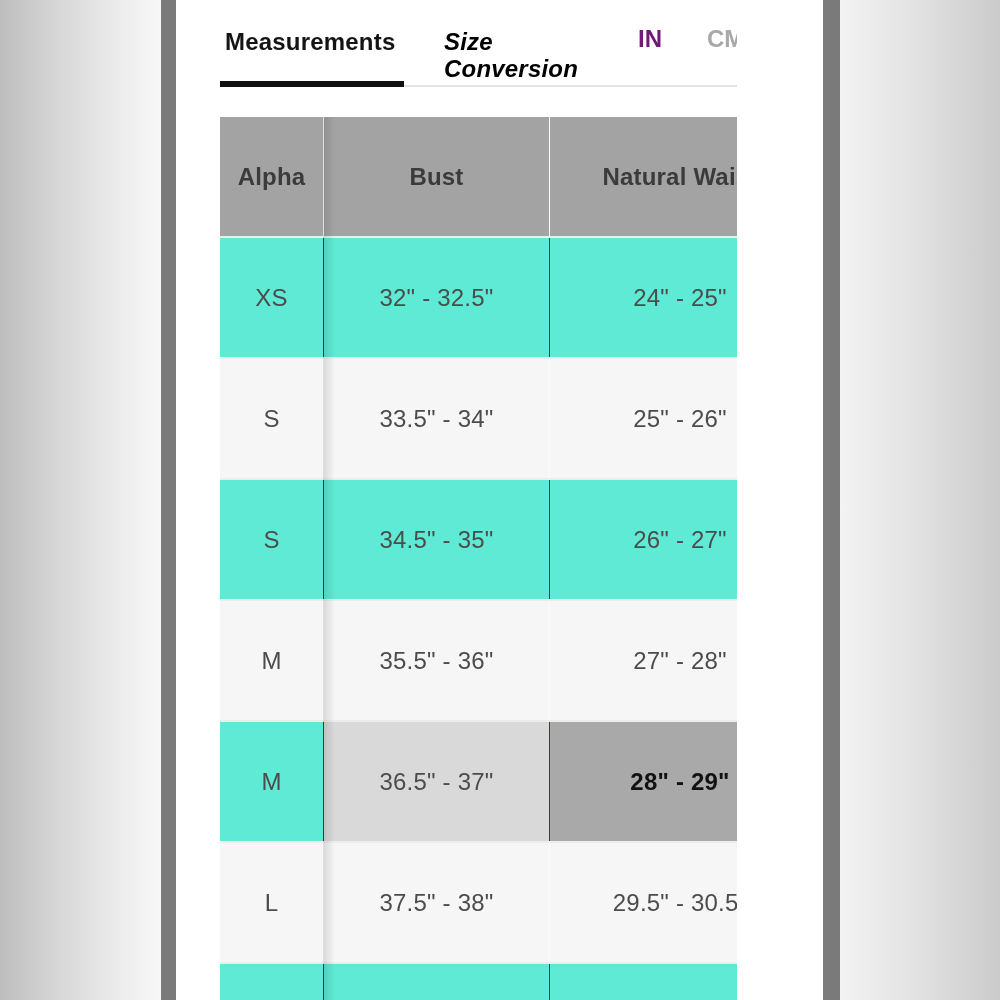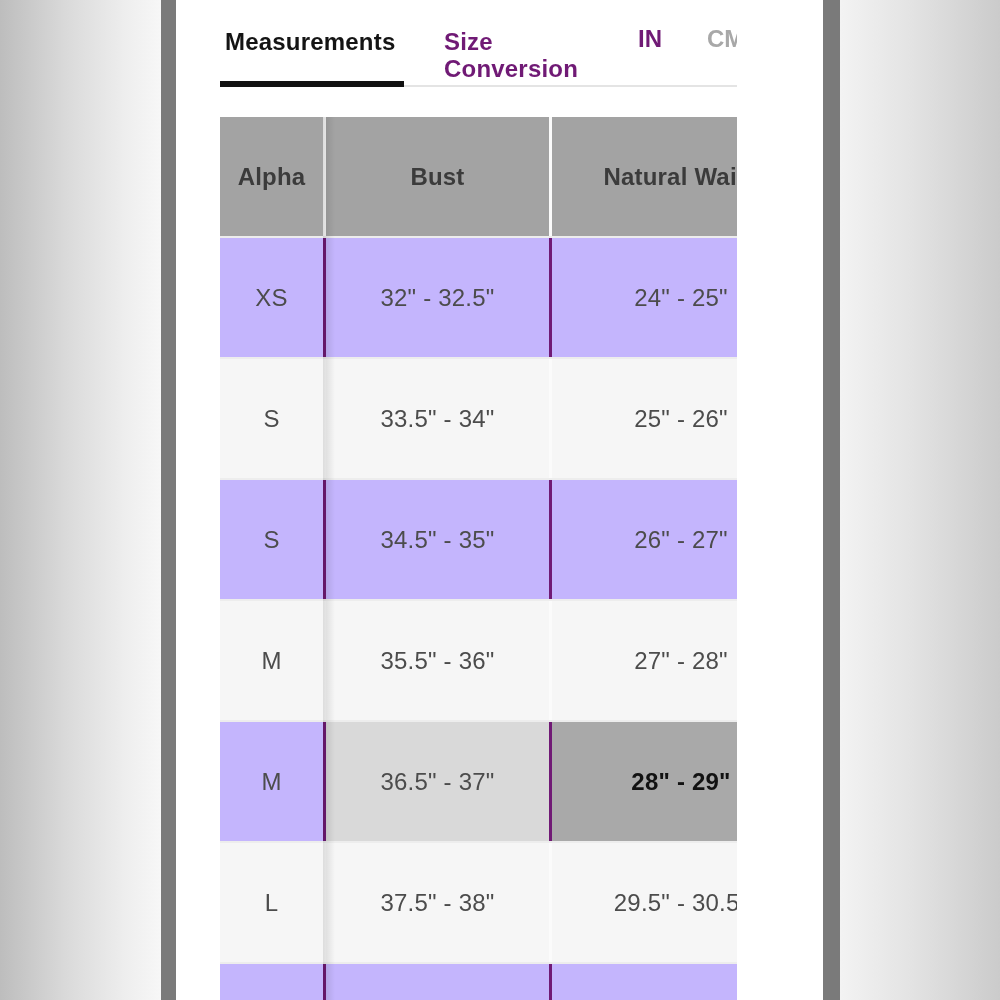--- a/index.html
+++ b/index.html
@@ -17,40 +17,40 @@
   .frame-right { position:absolute; left:823px; top:0; width:17px; height:100%; background:#7a7a7a; }
 
   .screen { position:absolute; left:176px; top:0; width:647px; height:100%; background:#ffffff; }
   .viewport { position:absolute; left:44px; top:0; width:517px; height:1000px; overflow:hidden; }
 
   
   .tabbar { position:relative; height:117px; background:#ffffff; }
   .tab, .unit { cursor:pointer; }
   .tab-measurements { position:absolute; left:5px; top:28px; font-size:24px; font-weight:600; color:#141414; letter-spacing:0.2px; }
   .tab-size-conversion { position:absolute; left:224px; top:28px; width:170px; font-size:24px; font-weight:600;
-                         color:#701a75; line-height:27px; letter-spacing:0.2px; }
+                         color:#000000; line-height:27px; letter-spacing:0.2px;font-style:italic; }
   .unit-in { position:absolute; left:418px; top:25px; font-size:24px; font-weight:600; color:#701a75; }
   .unit-cm { position:absolute; left:487px; top:25px; font-size:24px; font-weight:600; color:#a8a8a8; white-space:nowrap; }
   .tab-track { position:absolute; left:0; top:85px; width:517px; height:2px; background:#e4e4e4; }
   .tab-underline { position:absolute; left:0; top:81px; width:184px; height:6px; background:#111111; }
 
   
   .table { position:relative; width:590px; }
   .row { display:flex; height:121px; border-bottom:2px solid #ededed; }
   .row.header { height:121px; }
   .cell { display:flex; align-items:center; justify-content:center;
           font-size:24px; color:#4c4c4c; letter-spacing:0.2px; }
   .cell.alpha { width:103px; }
   .cell.bust  { width:226px; }
   .cell.waist { width:261px; }
-  .cell.bust, .cell.waist { border-left:3px solid #701a75; }
+  .cell.bust, .cell.waist { border-left:1px solid #701a75; }
   .row.header .cell { font-weight:600; color:#3b3b3b; background:#a3a3a3; }
   .row.gray  .cell { background:#f6f6f6; }
   .row.gray  .cell.bust, .row.gray .cell.waist, .row.header .cell.bust, .row.header .cell.waist { border-left-color:#fbfbfb; }
-  .row.white .cell { background:#c4b5fd; }
+  .row.white .cell { background:#5eead4; }
   .cell.hl-bust  { background:#d9d9d9 !important; }
   .cell.hl-waist { background:#a9a9a9 !important; color:#121212; font-weight:600; }
 
   
   .col-shadow { position:absolute; left:103px; top:0; width:12px; height:100%;
                 background:linear-gradient(to right, rgba(0,0,0,0.12), rgba(0,0,0,0)); pointer-events:none; }
 </style>
 </head>
 <body>
 

